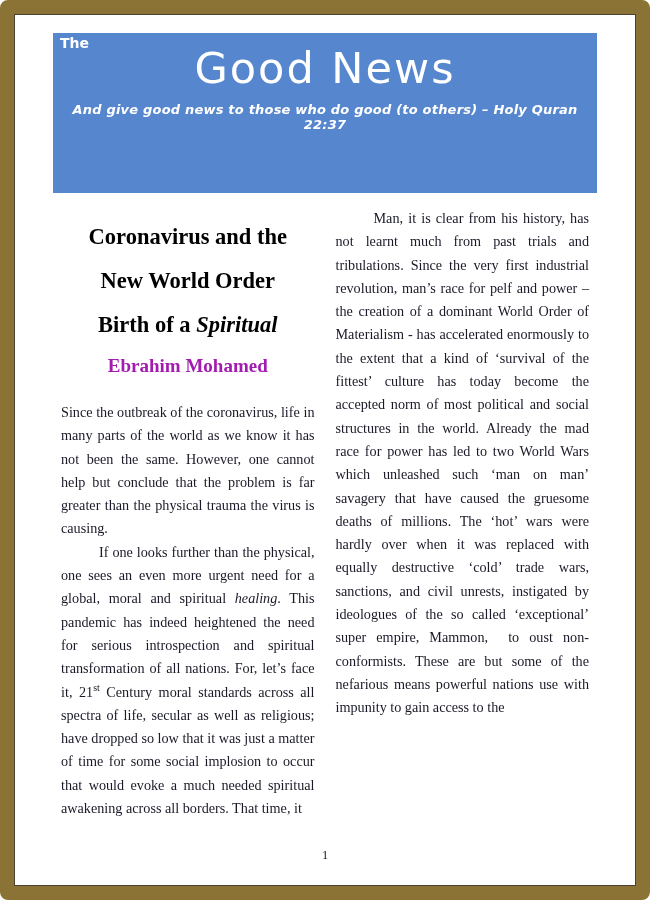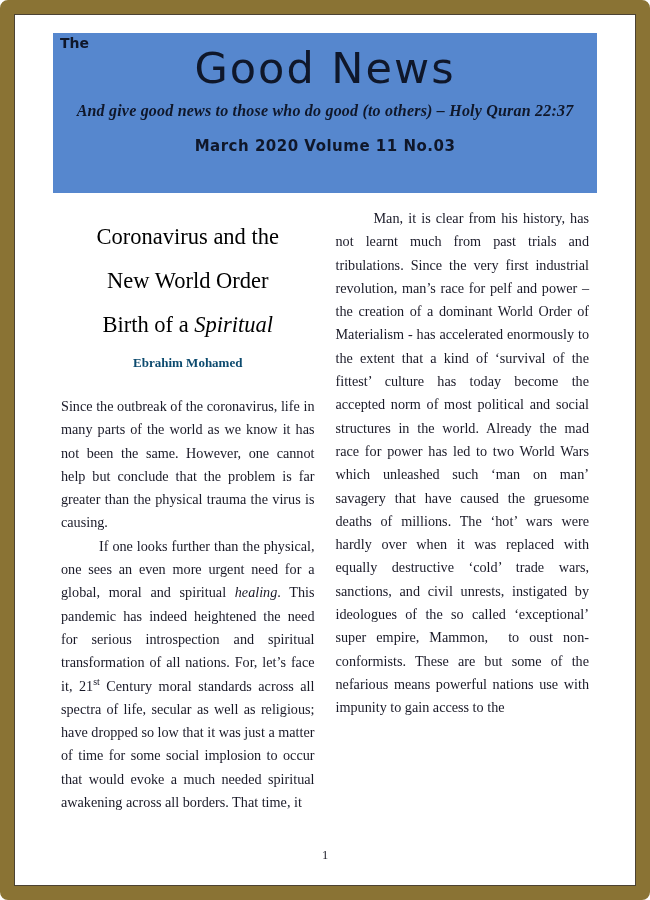--- a/index.html
+++ b/index.html
@@ -16,42 +16,41 @@
     border-radius: 8px;
     background: #ffffff;
     box-shadow: inset 0 0 0 1px #4b4233;
   }
   
   .banner {
     position: relative;
     width: 544px; height: 160px;
     margin: 19px auto 0 auto;
     background: #5687ce;
-    color: #0f172a;
+    color: #ffffff;
     font-family: "DejaVu Sans", sans-serif;
   }
   .banner-the {
     position: absolute; top: 2px; left: 7px;
     font-size: 14px; font-weight: bold;
   }
   .banner-title {
     padding-top: 10px;
     text-align: center;
     font-size: 43px;
     letter-spacing: 2px;
     font-weight: 400;
   }
   .banner-tagline {
     margin-top: 9px;
     text-align: center;
     font-style: italic;
     font-weight: bold;
-    font-size: 16px;
+    font-size: 13px;
     letter-spacing: 0.2px;
-    font-family: Liberation Serif, serif;
   }
   .banner-issue {
     margin-top: 17px;
     text-align: center;
     font-weight: bold;
     font-size: 15px;
     letter-spacing: 0.5px;
   }
   
   .content {
@@ -61,29 +60,29 @@
     margin-top: 14px;
     font-family: "Liberation Serif", serif;
     color: #191927;
   }
   .col { flex: 1; min-width: 0; }
   .article-title {
     margin: 8px 0 0 0;
     text-align: center;
     font-size: 22.5px;
     line-height: 44px;
-    font-weight: normal;
+    font-weight: bold;
     color: #000000;
   }
   .author {
     margin-top: 8px;
     text-align: center;
     font-weight: bold;
-    font-size: 13px;
-    color: #0c4a6e;
+    font-size: 19px;
+    color: #a21caf;
   }
   .paras p {
     margin: 0;
     text-align: justify;
     font-size: 14.2px;
     line-height: 23.3px;
   }
   #left-paras { margin-top: 24px; }
   .paras p.indent { text-indent: 38px; }
   .paras sup { font-size: 10px; line-height: 0; }
@@ -97,21 +96,20 @@
 </style>
 </head>
 <body>
 
 <div class="frame">
 
   <div class="banner">
     <div class="banner-the">The</div>
     <div class="banner-title">Good News</div>
     <div class="banner-tagline">And give good news to those who do good (to others) – Holy Quran 22:37</div>
-    <div class="banner-issue">March 2020 Volume 11 No.03</div>
   </div>
 
   <div class="content">
     <div class="col">
       <h1 class="article-title" id="article-title">
           <div><span>Coronavirus and the</span></div>
           <div><span>New World Order</span></div>
           <div><span>Birth of a </span><i>Spiritual</i></div>
         </h1>
       <div class="author">Ebrahim Mohamed</div>

